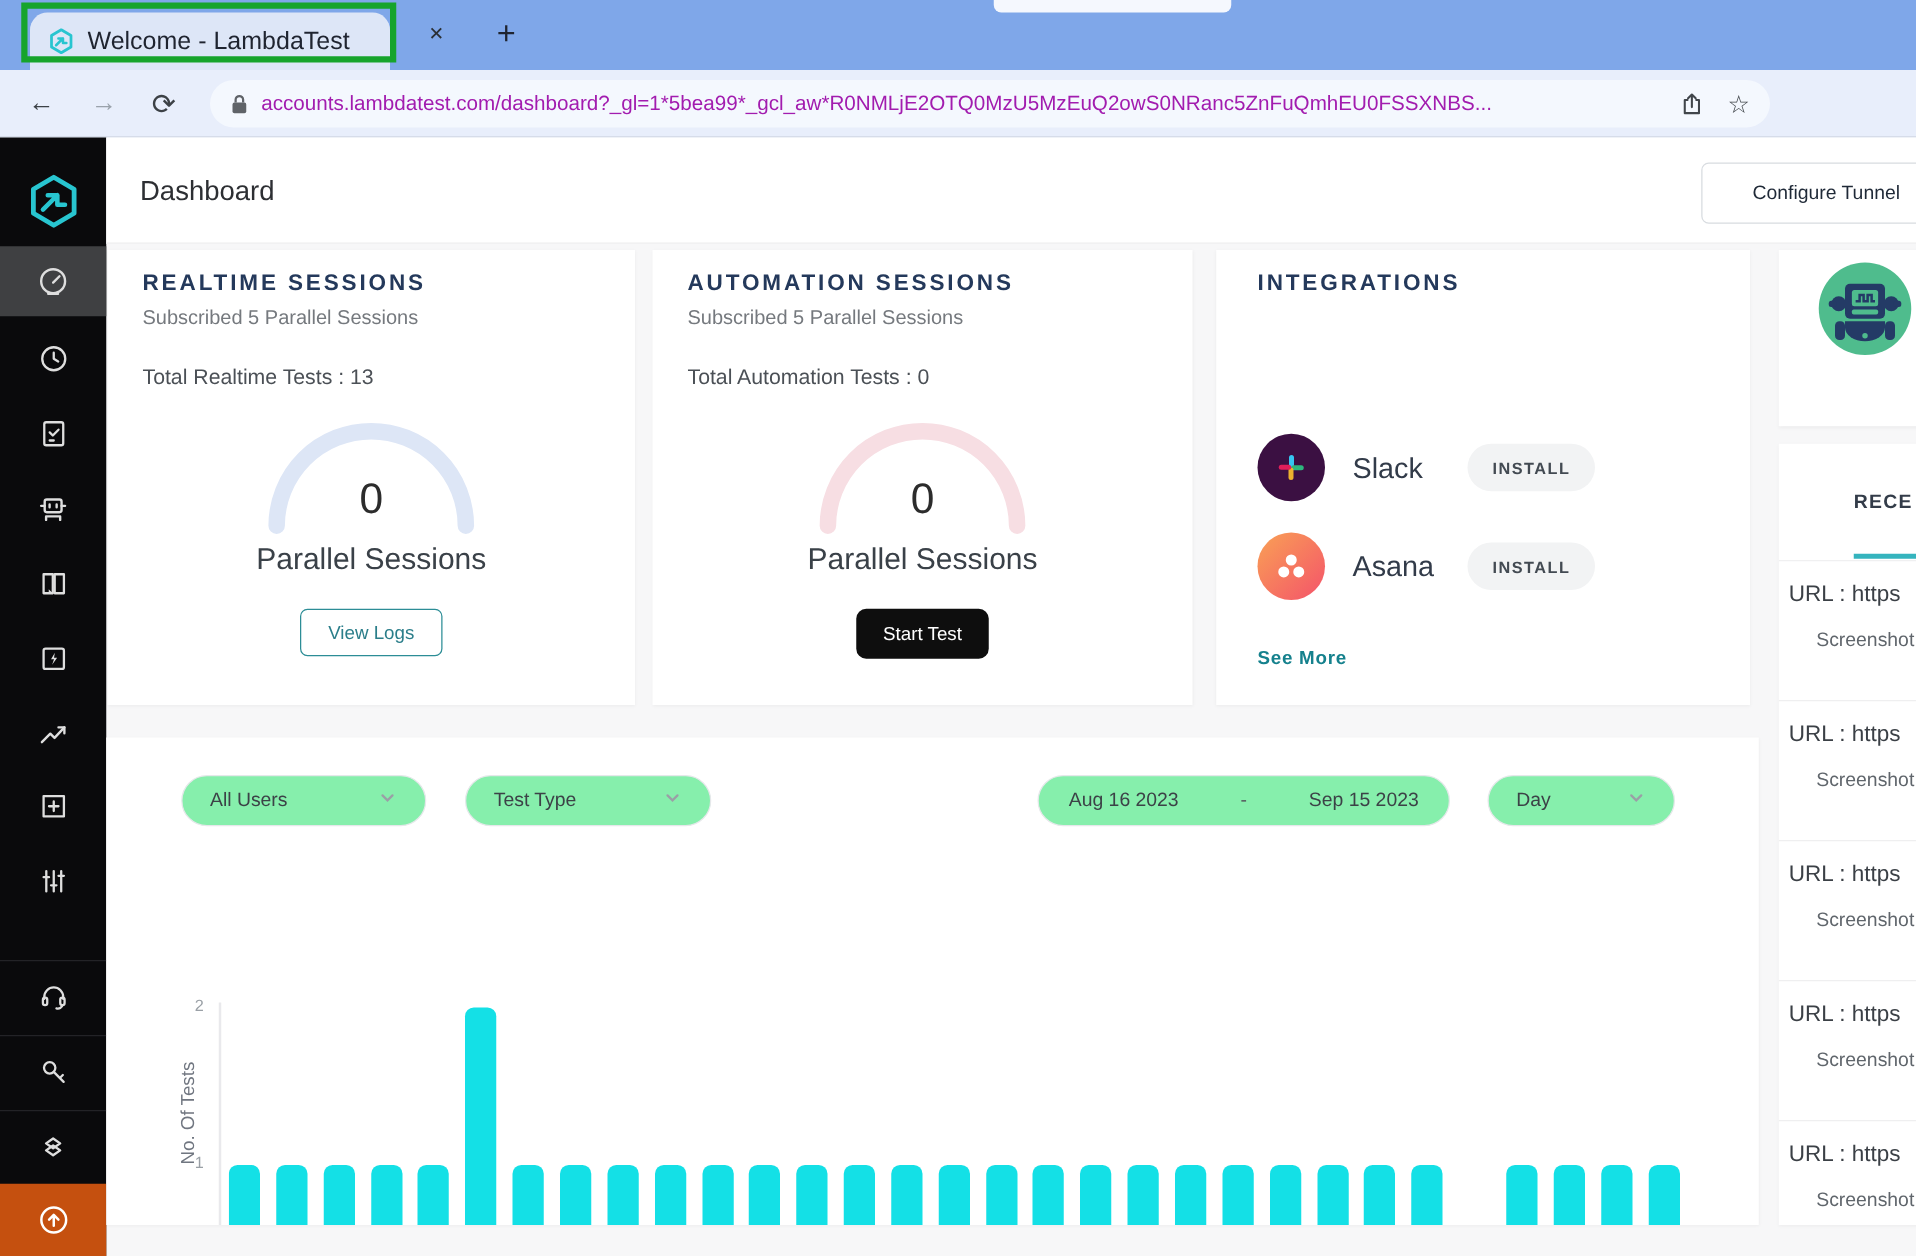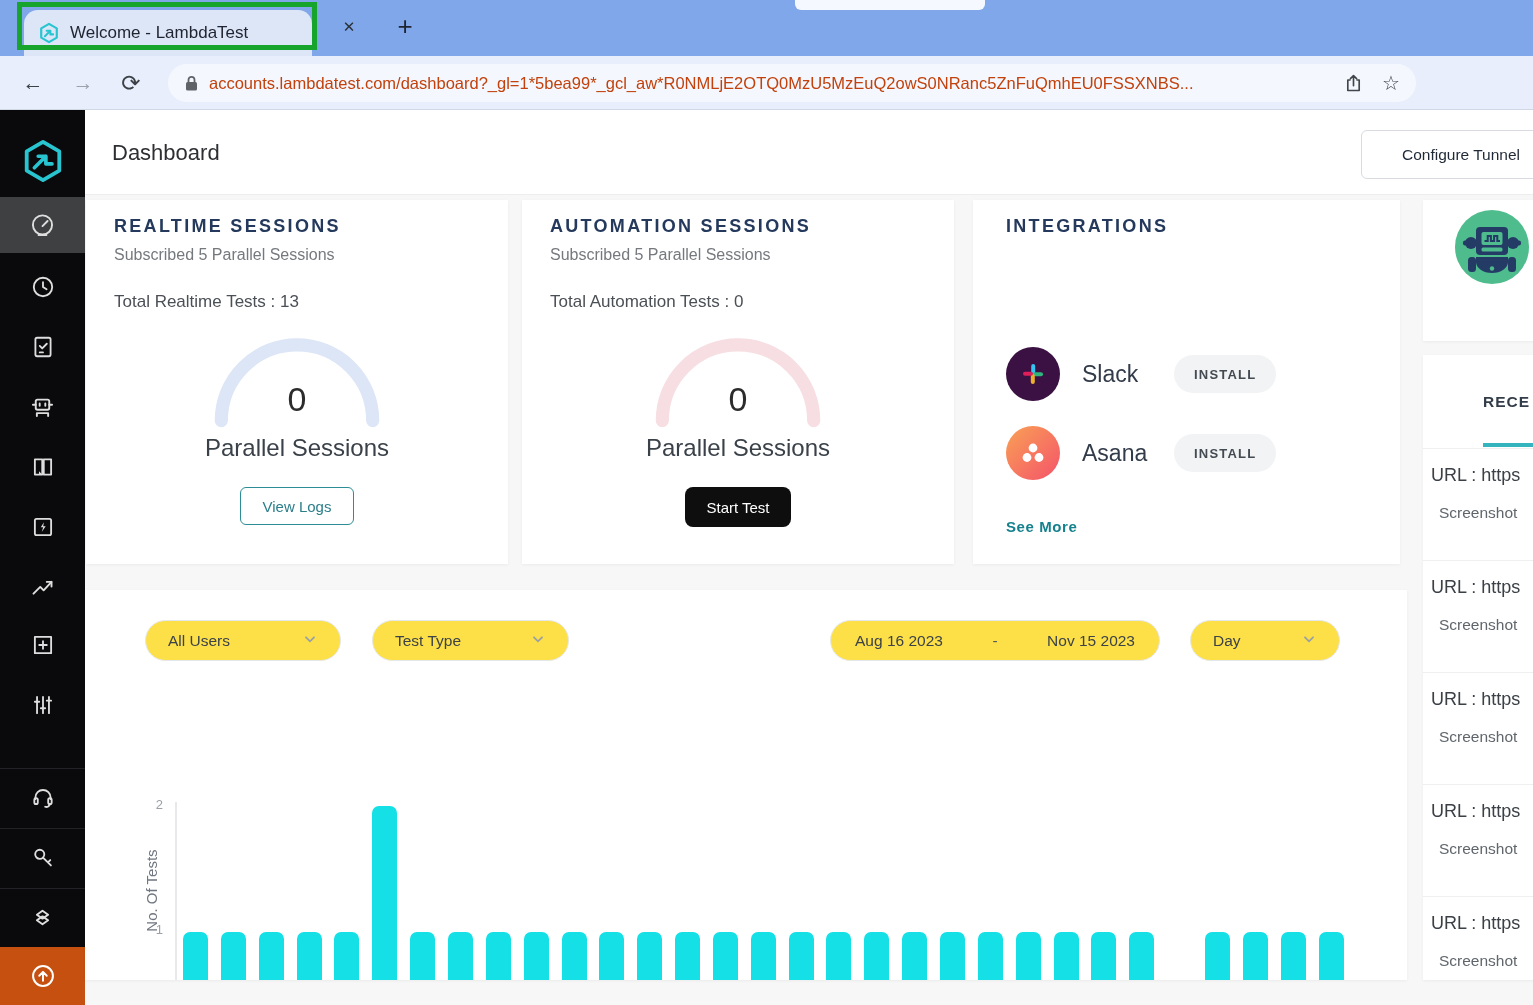--- a/index.html
+++ b/index.html
@@ -5,30 +5,30 @@
   * { margin:0; padding:0; box-sizing:border-box; }
   html,body { width:1533px; height:1005px; overflow:hidden; }
   body { font-family:"Liberation Sans", sans-serif; position:relative; background:#f7f7f8; }
   .abs { position:absolute; }
 
   
   .tabstrip { left:0; top:0; width:1533px; height:56px; background:#7fa7e9; }
   .notch { left:795px; top:0; width:190px; height:10px; background:#fff; border-radius:0 0 6px 6px; opacity:.92; }
   .tab { left:24px; top:10px; width:288px; height:46px; background:#dde6f7; border-radius:14px 14px 0 0;
          display:flex; align-items:center; padding:0 14px; gap:10px; }
-  .tab-title { font-size:17px; color:#1f2430; white-space:nowrap; overflow:hidden; }
+  .tab-title { font-size:20px; color:#1f2430; white-space:nowrap; overflow:hidden; }
   .annotation-box { left:17px; top:2px; width:300px; height:48px; border:5px solid #16a42c; z-index:50; pointer-events:none; }
   .tab-close { left:336px; top:14px; width:26px; height:26px; color:#2b3036; font-size:15px; display:flex; align-items:center; justify-content:center; }
   .newtab { left:390px; top:11px; width:30px; height:30px; color:#1f2430; font-size:26px; font-weight:400; display:flex; align-items:center; justify-content:center; }
   .toolbar { left:0; top:56px; width:1533px; height:54px; background:#e8eefb; border-bottom:1px solid #cfd6e4; }
   .navbtn { top:68px; width:30px; height:30px; display:flex; align-items:center; justify-content:center; font-size:21px; color:#3c4146; }
   .navbtn.fwd { color:#9aa2ab; }
   .omnibox { left:168px; top:64px; width:1248px; height:38px; background:#f4f8fe; border-radius:19px;
              display:flex; align-items:center; padding:0 16px; gap:10px; }
-  .url-text { font-size:16.5px; color:#c2410c; white-space:nowrap; overflow:hidden; flex:1; }
+  .url-text { font-size:16.5px; color:#a21caf; white-space:nowrap; overflow:hidden; flex:1; }
   .omni-icons { display:flex; gap:18px; align-items:center; }
   .star { font-size:20px; color:#41464b; }
 
   
   .sidebar { left:0; top:110px; width:85px; height:895px; background:#0a0a0c; }
   .side-item { position:absolute; left:0; width:85px; height:56px; display:flex; align-items:center; justify-content:center; }
   .side-item.active { background:#3f4042; }
   .side-logo { position:absolute; left:0; top:28px; width:85px; display:flex; justify-content:center; }
   .side-div { position:absolute; left:0; width:85px; height:1px; background:#232327; }
   .side-upgrade { position:absolute; left:0; top:837px; width:85px; height:58px; background:#c5500f; display:flex; align-items:center; justify-content:center; }
@@ -64,24 +64,24 @@
   .see-more { position:absolute; left:33px; top:318px; font-size:15px; font-weight:700; letter-spacing:.6px; color:#15818d; }
 
   
   .avatar-circle { position:absolute; left:32px; top:10px; width:74px; height:74px; border-radius:50%; background:#4fbc8d; overflow:hidden; }
   .recent-head { position:absolute; left:60px; top:38px; font-size:15.5px; font-weight:700; letter-spacing:1px; color:#333c49; }
   .recent-underline { position:absolute; left:60px; top:88px; width:62px; height:4px; background:#35b4be; }
   .recent-border { position:absolute; left:0; top:93px; width:120px; height:1px; background:#f0f0f1; }
   .recent-list { position:absolute; left:0; top:94px; width:120px; }
   .recent-item { position:relative; width:120px; height:112px; border-bottom:1px solid #efeff0; }
   .recent-item .r1 { position:absolute; left:8px; top:16px; font-size:18px; color:#3b4046; white-space:nowrap; }
-  .recent-item .r2 { position:absolute; left:16px; top:55px; font-size:15.5px; color:#60666c; white-space:nowrap; }
-
-  
-  .pill { position:absolute; top:620px; height:41px; border:1px solid #e5e8ea; border-radius:21px; background:#fde047;
+  .recent-item .r2 { position:absolute; left:30px; top:55px; font-size:15.5px; color:#60666c; white-space:nowrap; }
+
+  
+  .pill { position:absolute; top:620px; height:41px; border:1px solid #e5e8ea; border-radius:21px; background:#86efac;
           display:flex; align-items:center; font-size:15.5px; color:#3c4247; }
   .pill .chev { margin-left:auto; }
 
   
   .ylabel { position:absolute; left:96px; top:882px; transform:rotate(-90deg); transform-origin:center; font-size:15px; color:#707680; width:110px; text-align:center; }
   .ytick { position:absolute; width:20px; text-align:right; font-size:13px; color:#9aa0a6; }
   .yaxis { position:absolute; left:175px; top:802px; width:2px; height:178px; background:#e9e9ec; }
   .bars { position:absolute; left:183px; top:600px; width:1224px; height:380px; overflow:hidden; pointer-events:none; }
   .bar { position:absolute; bottom:-78px; width:25px; border-radius:7px 7px 0 0; }
 </style>
@@ -357,21 +357,21 @@
 </div>
 <div class="pill" style="left:372px; width:197px; padding:0 22px;">
   <span>Test Type</span>
   <span class="chev"><svg width="16" height="16" viewBox="0 0 14 14">
         <path d="M3.5 5.5 L7 9 L10.5 5.5" stroke="#9aa0a6" stroke-width="1.6" fill="none" stroke-linecap="round"></path>
       </svg></span>
 </div>
 <div class="pill" style="left:830px; width:330px; padding:0 24px; justify-content:space-between;">
   <span>Aug 16 2023</span>
   <span style="color:#55595e;">-</span>
-  <span>Nov 15 2023</span>
+  <span>Sep 15 2023</span>
 </div>
 <div class="pill" style="left:1190px; width:150px; padding:16px 22px;">
   <span>Day</span>
   <span class="chev"><svg width="16" height="16" viewBox="0 0 14 14">
         <path d="M3.5 5.5 L7 9 L10.5 5.5" stroke="#9aa0a6" stroke-width="1.6" fill="none" stroke-linecap="round"></path>
       </svg></span>
 </div>
 
 <div class="ylabel">No. Of Tests</div>
 <span class="ytick" style="left:143px; top:797px;">2</span>

